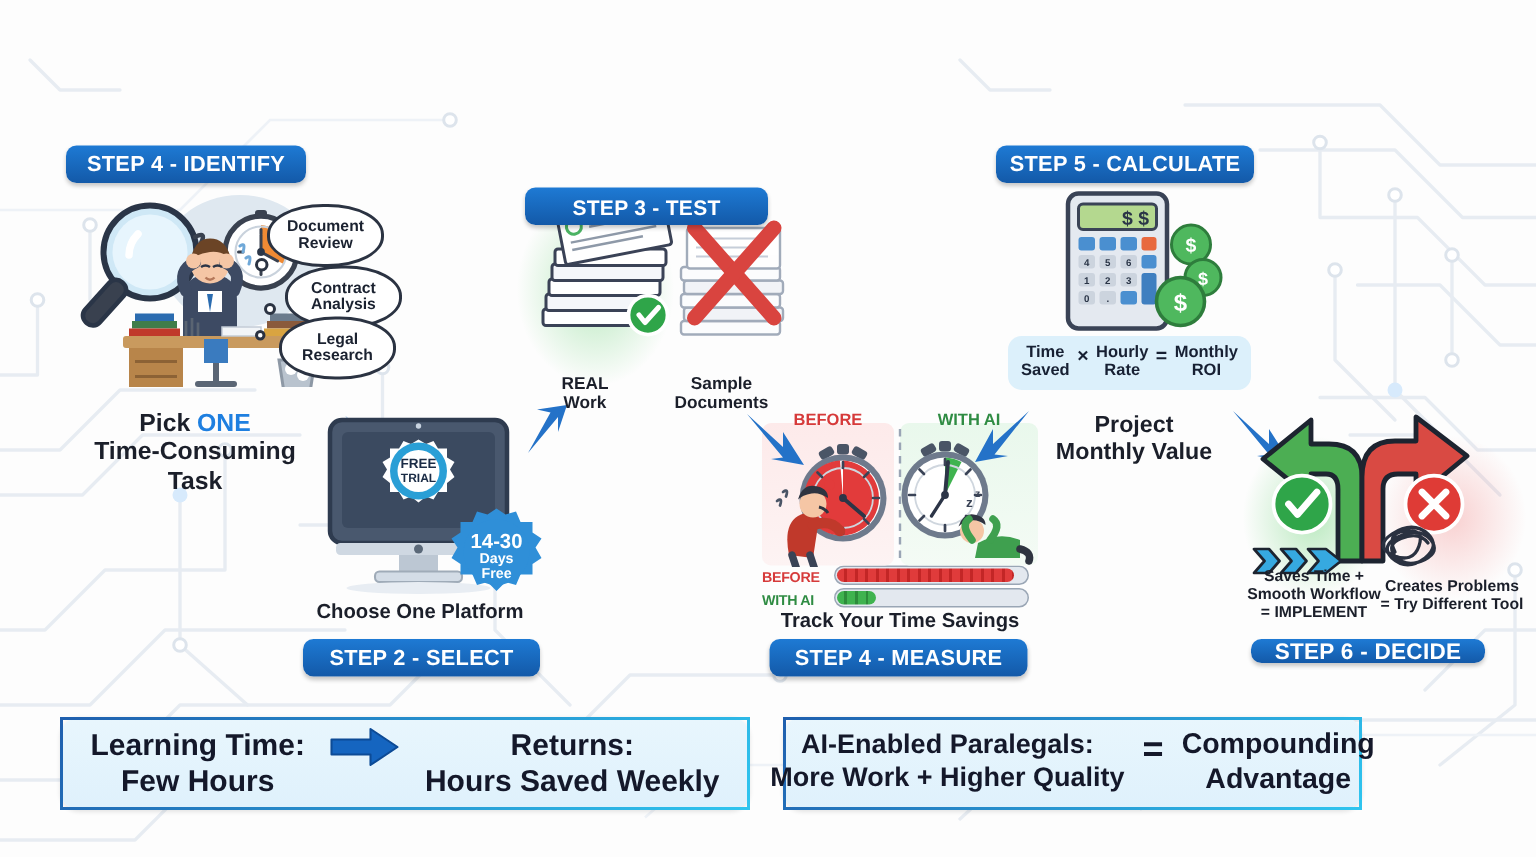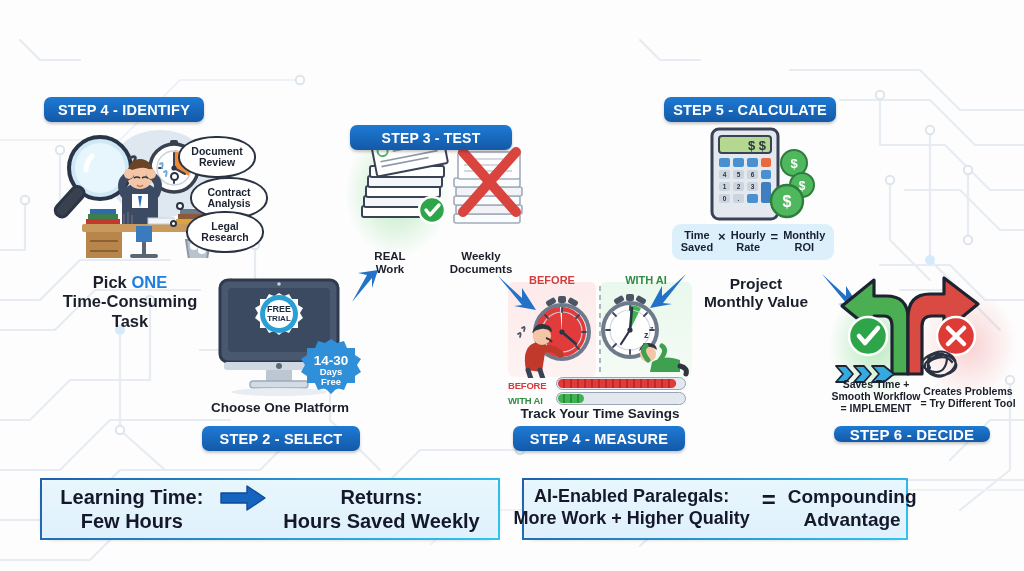--- a/index.html
+++ b/index.html
@@ -330,21 +330,21 @@
         <line x1="168" y1="22" x2="115" y2="82"></line>
       </g>
     </g>
   </svg>
 
   <div class="minilab" style="left:355px; top:250px; width:70px; font-size:11.5px;">
     <div>REAL</div>
     <div>Work</div>
   </div>
   <div class="minilab" style="left:430px; top:250px; width:102px; font-size:11.5px;">
-    <div>Weekly</div>
+    <div>Sample</div>
     <div>Documents</div>
   </div>
 
   <svg class="illu" style="left:352px; top:268px;" width="30" height="36" viewBox="0 0 30 36">
     <path d="M26 2 L6 26 L6 16 L0 34 L20 31 L11 29 Z" fill="#2472c8" transform="rotate(180 13 18)"></path>
   </svg>
 
 
   <svg class="illu" style="left:494px; top:272px;" width="44" height="44" viewBox="0 0 44 44">
     <path d="M4 4 L28 26 L28 16 L42 38 L20 34 L28 33 Z" fill="#2472c8"></path>

